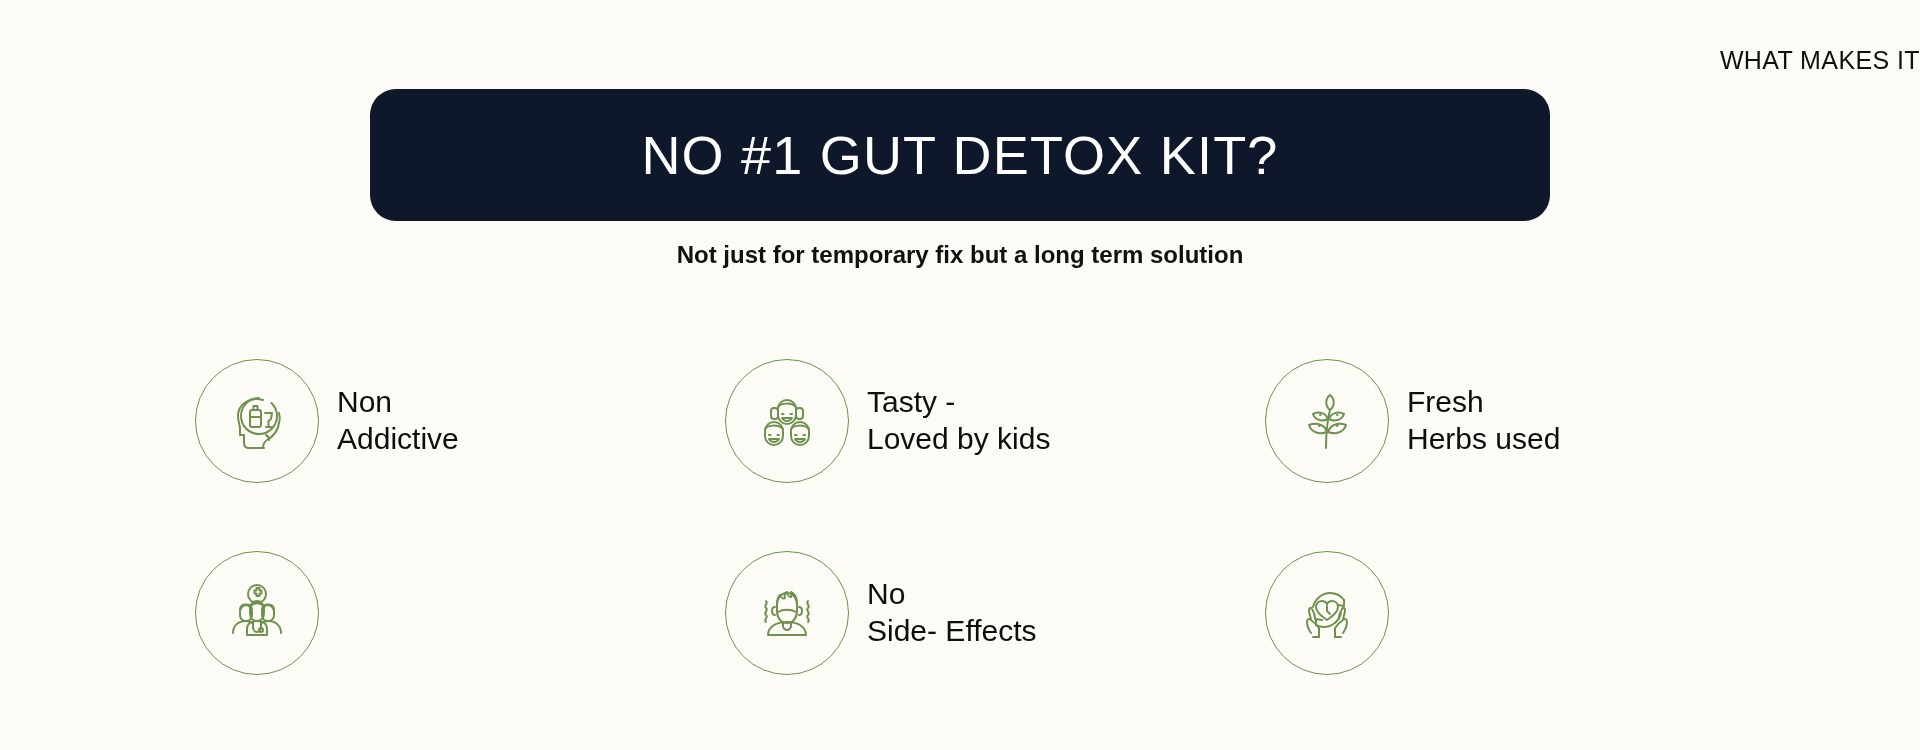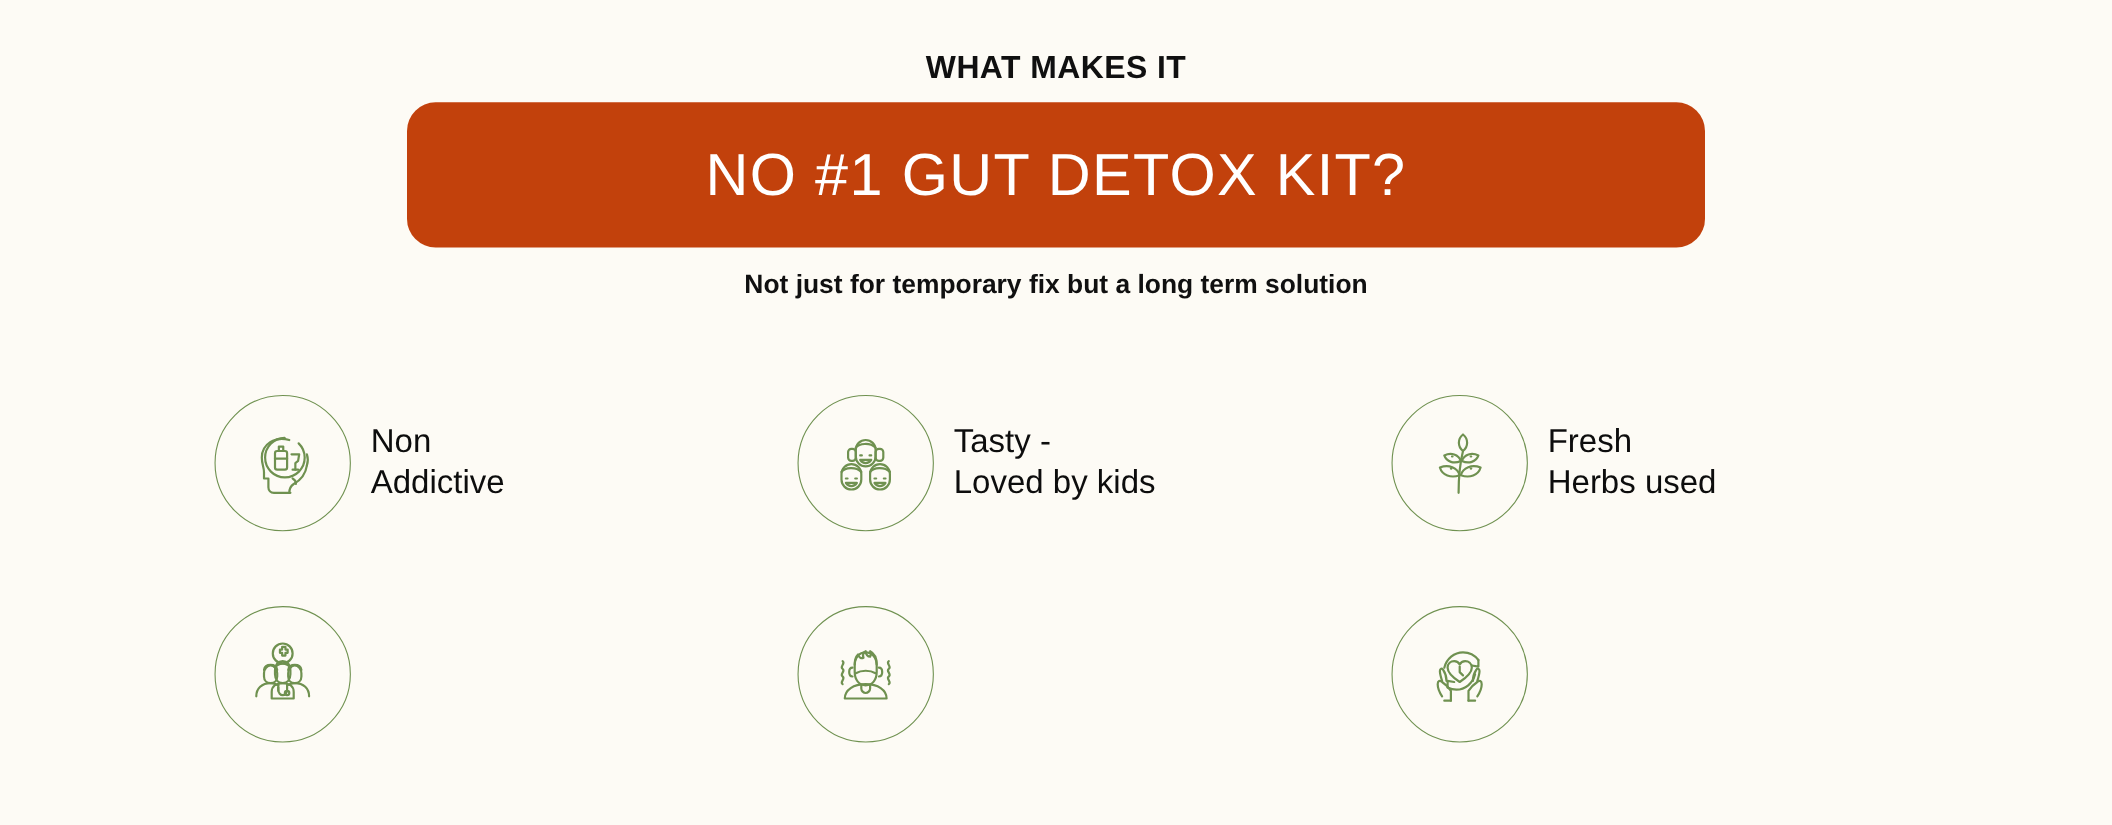--- a/index.html
+++ b/index.html
@@ -21,32 +21,33 @@
     box-sizing: border-box;
   }
 
   
   .header-wrap {
     width: 100%;
     padding-top: 48px;
     text-align: center;
   }
   .eyebrow {
-    font-size: 29px;
-    font-weight: 700;
+    font-size: 25px;
+    font-weight: 400;
     letter-spacing: 0.4px;
     color: #101010;
     line-height: 1;
     margin: 0;
+    text-align: right;
   }
   .banner {
     margin: 16px auto 0 auto;
     width: 1180px;
     height: 132px;
-    background: #c2410c;
+    background: #0f172a;
     border-radius: 26px;
     display: flex;
     align-items: center;
     justify-content: center;
     box-sizing: border-box;
   }
   .banner-title {
     color: #FFFFFF;
     font-size: 54px;
     font-weight: 400;
@@ -208,20 +209,22 @@
           <path d="M28 29 c0-3 1-7 3-9 1 3 3 4 5 3 -1-3 0-5 2-6 0 3 2 5 4 5 1-2 1-4 0-5 4 2 6 7 6 12"></path>
           <path d="M26 32 c-2 0-3 2-3 4 0 2 1 4 3 4"></path>
           <path d="M50 32 c2 0 3 2 3 4 0 2-1 4-3 4"></path>
           <path d="M29 37 c5-3 13-3 18 0"></path>
           <path d="M34 48 v3 c0 2 2 4 4 4 s4-2 4-4 v-3"></path>
           <path d="M19 60 c0-8 8-13 19-13 s19 5 19 13 z"></path>
           <path d="M17 26 c3 2-3 5 0 7 3 2-3 5 0 7 3 2-3 5 0 7"></path>
           <path d="M59 26 c-3 2 3 5 0 7 -3 2 3 5 0 7 -3 2 3 5 0 7"></path>
         </svg>
       </div>
+      <div class="feature-label">No
+Side- Effects</div>
     </div>
 
     <div class="feature">
       <div class="icon-circle">
         <svg width="76" height="76" viewBox="0 0 76 76" fill="none" stroke="#6F9150" stroke-width="2" stroke-linecap="round" stroke-linejoin="round">
           <path d="M24 32 c2-8 9-14 17-14 6 0 11 3 14 7"></path>
           <path d="M55 25 l0 6 -6-1"></path>
           <path d="M52 38 c-2 8-9 14-17 14 -3 0-6-1-8-2"></path>
           <path d="M27 50 l0-6 6 1"></path>
           <path d="M38 45 c-6-4-11-8-11-13 0-4 3-6 6-6 2 0 4 1 5 3 1-2 3-3 5-3 3 0 6 2 6 6 0 5-5 9-11 13 z"></path>

